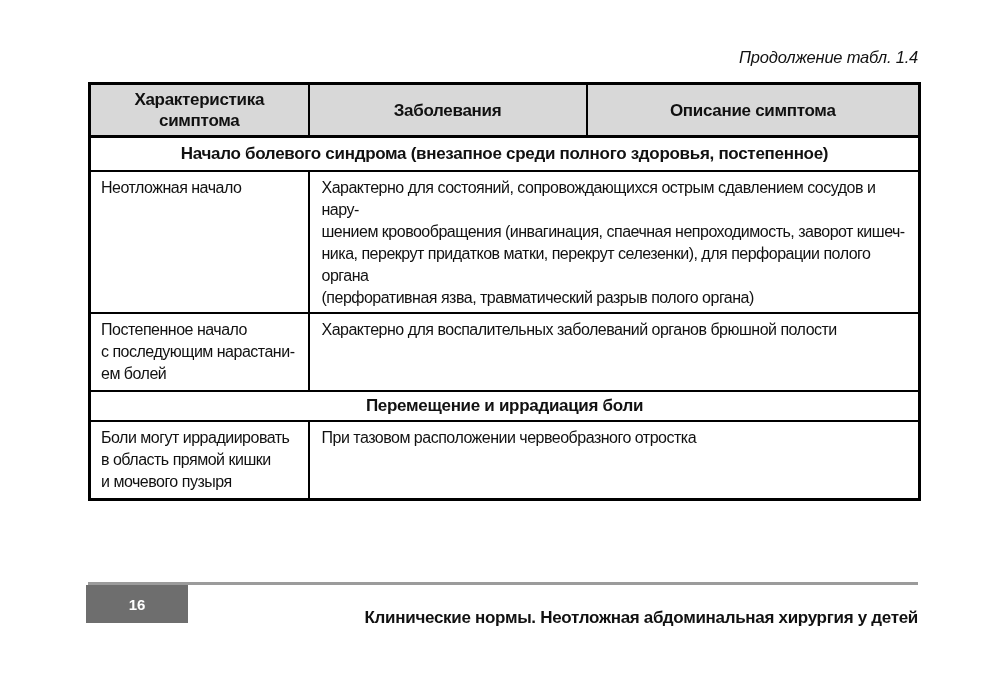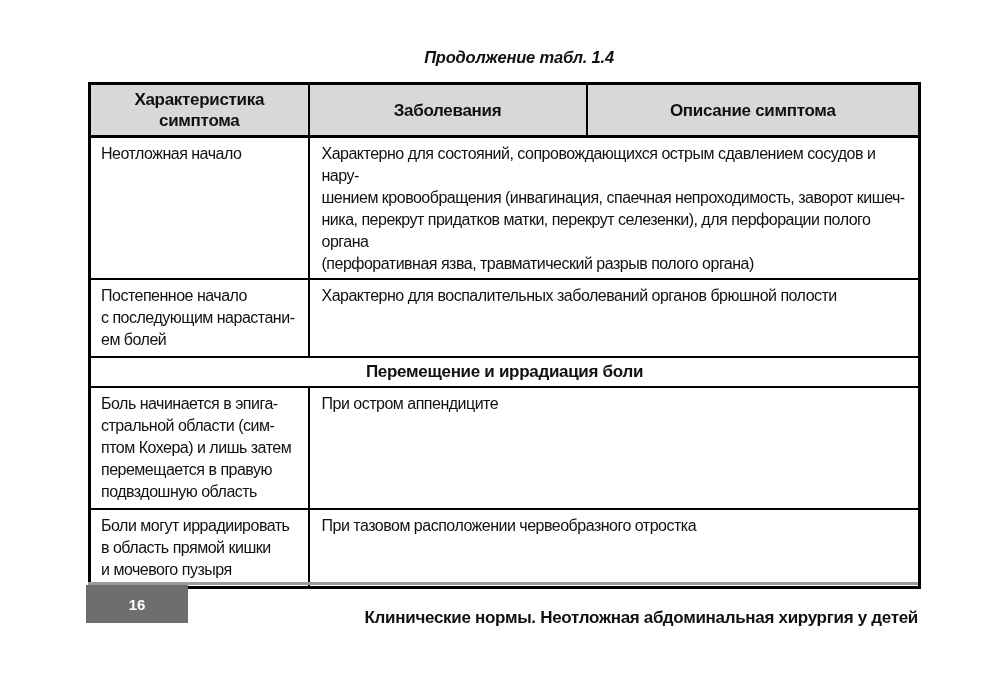--- a/index.html
+++ b/index.html
@@ -9,25 +9,25 @@
     width: 1000px;
     height: 678px;
     background: #ffffff;
     font-family: "Liberation Sans", sans-serif;
     color: #111111;
     overflow: hidden;
   }
   .caption {
     position: absolute;
     top: 48px;
-    left: 104px;
+    left: 88px;
     width: 830px;
-    text-align: center;
+    text-align: right;
     font-size: 16.5px;
-    font-weight: bold;
+    font-weight: normal;
     font-style: italic;
     letter-spacing: -0.2px;
   }
   table.data-table {
     position: absolute;
     top: 82px;
     left: 88px;
     width: 830px;
     border-collapse: collapse;
     table-layout: fixed;
@@ -116,43 +116,38 @@
     </colgroup>
     <thead>
       <tr>
         <th>Характеристика
 симптома</th>
         <th>Заболевания</th>
         <th>Описание симптома</th>
       </tr>
     </thead>
     <tbody>
+      <tr class="section-row h-sec1">
+        <td colspan="3">Начало болевого синдрома (внезапное среди полного здоровья, постепенное)</td>
+      </tr>
       <tr class="h-row1">
         <td class="cell-char">Неотложная начало</td>
         <td class="cell-desc" colspan="2">Характерно для состояний, сопровождающихся острым сдавлением сосудов и нару-
 шением кровообращения (инвагинация, спаечная непроходимость, заворот кишеч-
 ника, перекрут придатков матки, перекрут селезенки), для перфорации полого органа
 (перфоративная язва, травматический разрыв полого органа)</td>
       </tr>
       <tr class="h-row2">
         <td class="cell-char">Постепенное начало
 с последующим нарастани-
 ем болей</td>
         <td class="cell-desc" colspan="2">Характерно для воспалительных заболеваний органов брюшной полости</td>
       </tr>
       <tr class="section-row h-sec2">
         <td colspan="3">Перемещение и иррадиация боли</td>
-      </tr>
-      <tr class="h-row3">
-        <td class="cell-char">Боль начинается в эпига-
-стральной области (сим-
-птом Кохера) и лишь затем
-перемещается в правую
-подвздошную область</td>
-        <td class="cell-desc" colspan="2">При остром аппендиците</td>
       </tr>
       <tr class="h-row4">
         <td class="cell-char">Боли могут иррадиировать
 в область прямой кишки
 и мочевого пузыря</td>
         <td class="cell-desc" colspan="2">При тазовом расположении червеобразного отростка</td>
       </tr>
     </tbody>
   </table>
 

